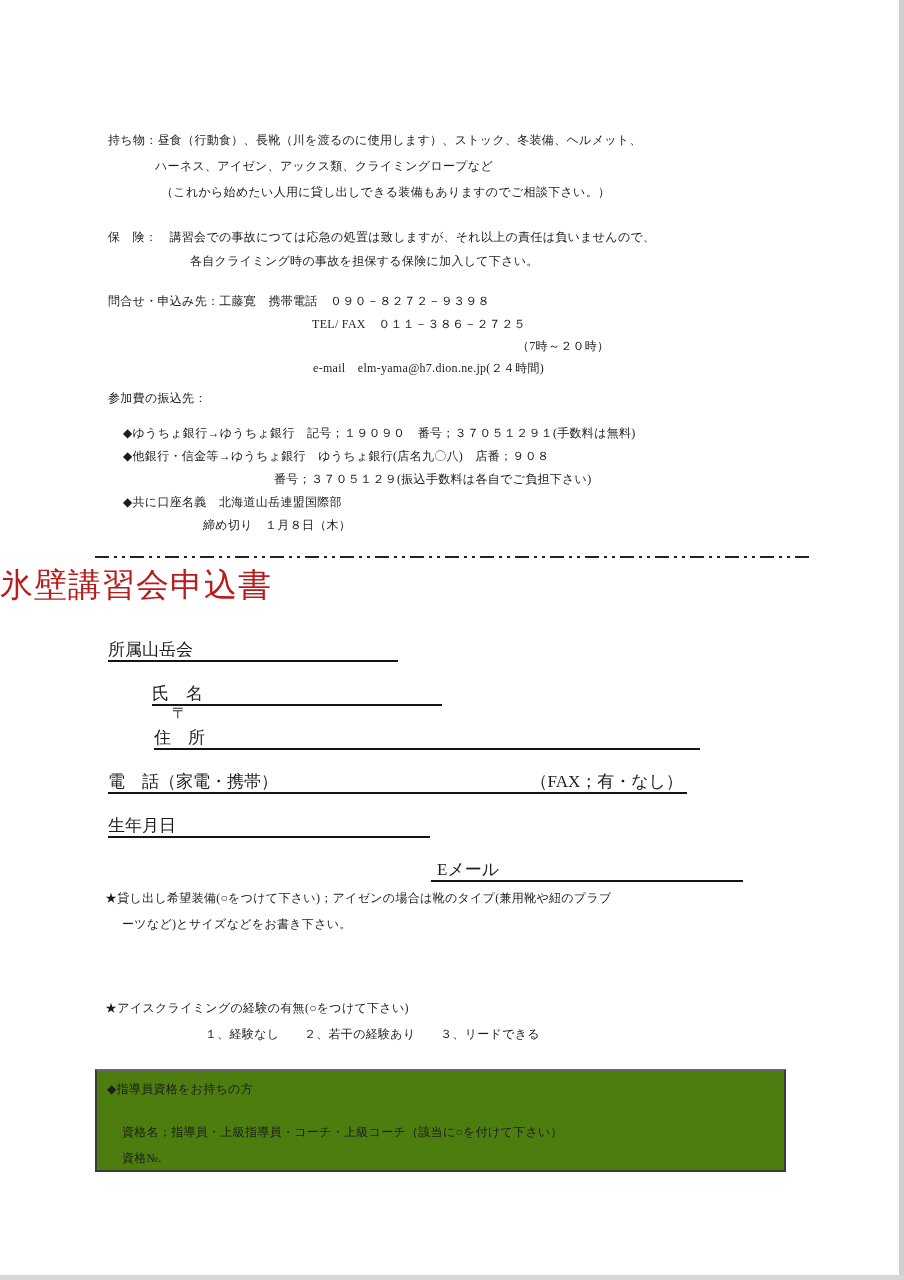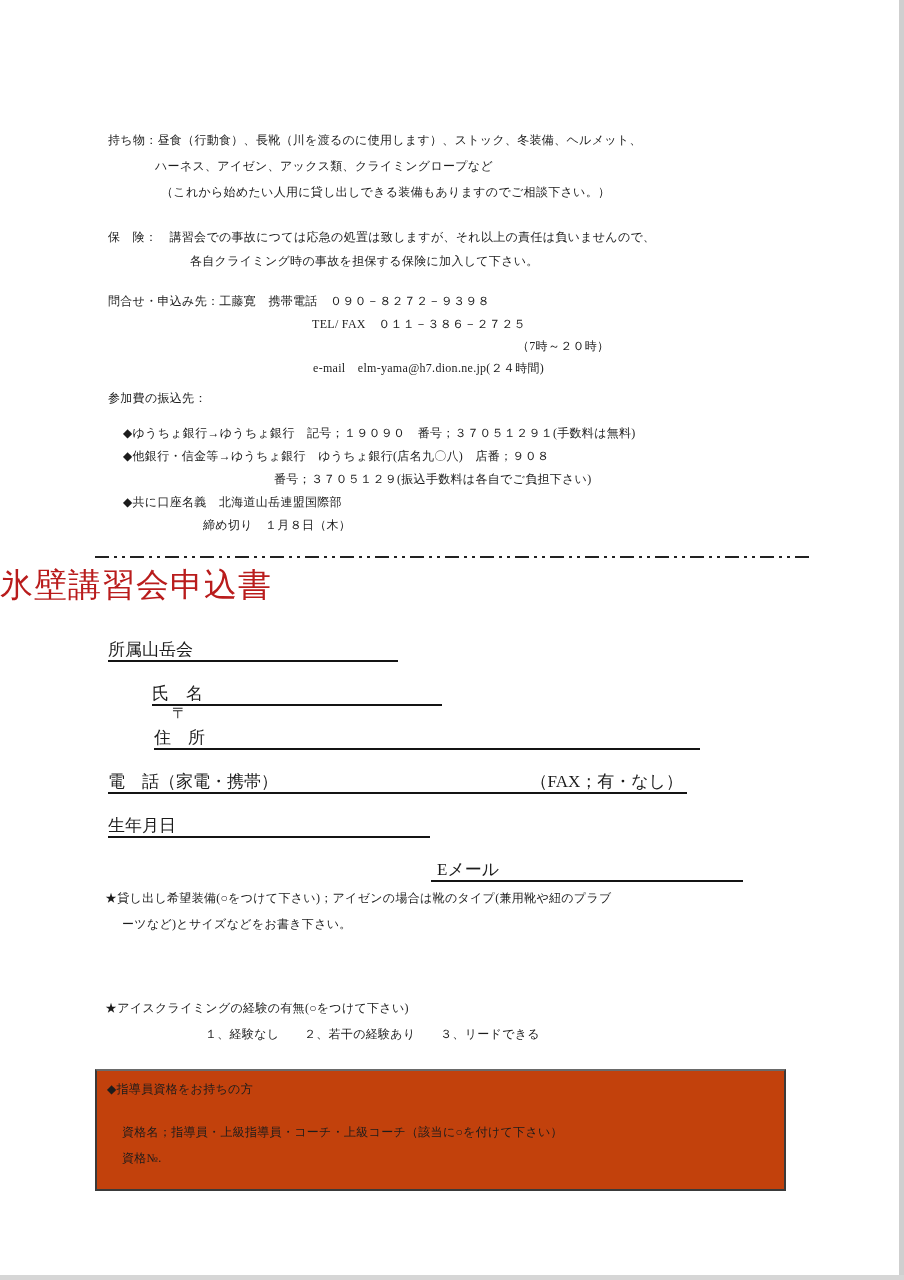--- a/index.html
+++ b/index.html
@@ -74,23 +74,23 @@
   .fax{float:right;padding-right:4px;}
   
   .eq1{left:105px;top:888px;}
   .eq2{left:122px;top:914px;}
   .eq3{left:205px;top:940px;}
   
   .ex1{left:105px;top:998px;}
   .ex2{left:205px;top:1024px;}
   
   .ibox{
-    position:absolute;left:95px;top:1069px;width:691px;height:122px;
+    position:absolute;left:95px;top:1069px;width:691px;height:103px;
     border:2px solid #3a3a3a;border-top-color:#6a6a6a;
-    background:#c2410c;box-sizing:border-box;
+    background:#4d7c0f;box-sizing:border-box;
   }
   .ibox .ln{position:absolute;}
   .ib-head{left:10px;top:8px;}
   .ib-l1{left:25px;top:51px;}
   .ib-l2{left:25px;top:77px;}
 </style>
 </head>
 <body>
 
 <div class="page">

